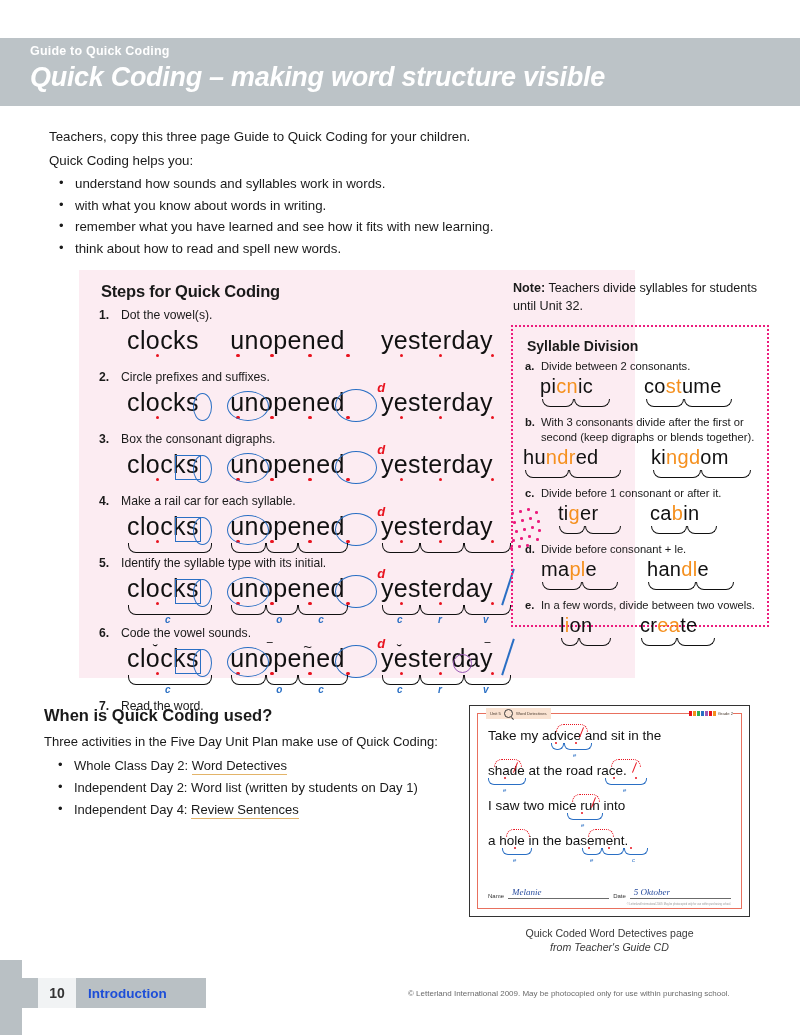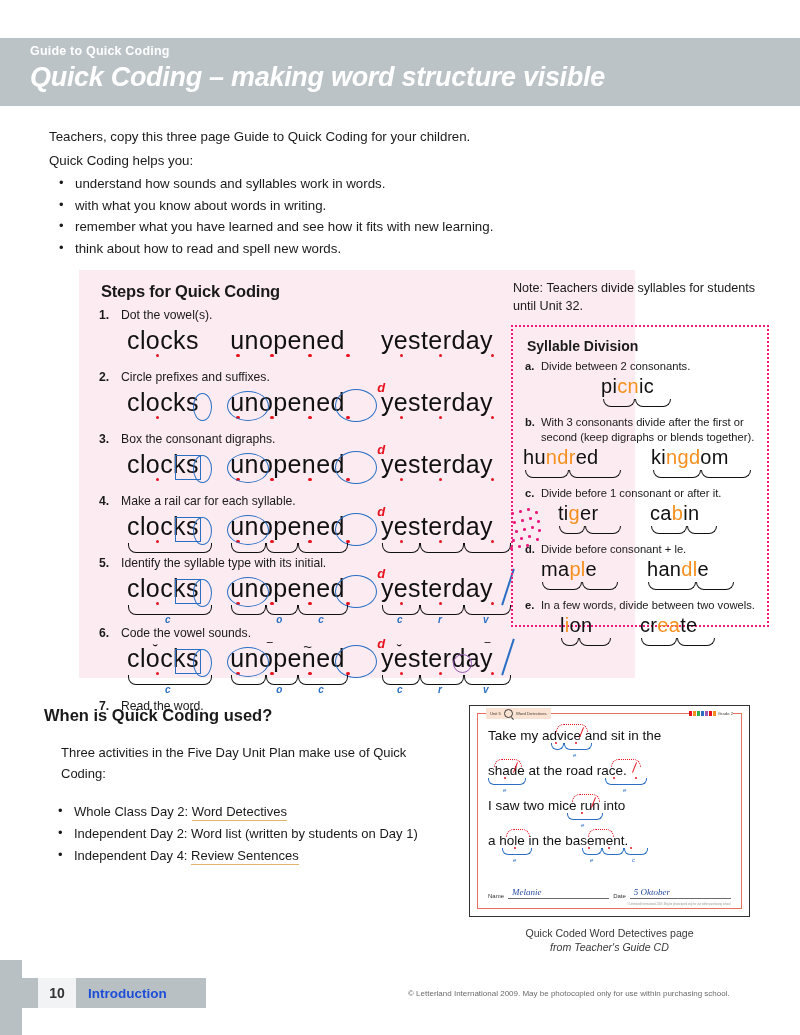--- a/index.html
+++ b/index.html
@@ -65,36 +65,36 @@
   .dia{position:absolute;color:#111;font-size:15px;line-height:10px;}
   
   .pinkdots{position:absolute;}
   .pinkdots i{position:absolute;width:2.6px;height:2.6px;border-radius:50%;background:#ec1c7d;}
   
   .pcirc{position:absolute;border:1.6px solid #9b59b6;border-radius:50%;}
   
   .swoosh{position:absolute;width:2px;background:#2a6fc4;transform:rotate(18deg);}
   
   .note{font-size:12.6px;line-height:17.5px;margin:0 0 10px 2px;}
-  .note b{font-weight:normal;}
+  .note b{font-weight:bold;}
   .sdbox{
     border:2.2px dotted #ec1c7d;padding:9px 10px 10px 10px;box-sizing:border-box;
     width:258px;height:302px;position:relative;
   }
   .sdtitle{font-size:14px;font-weight:bold;margin:2px 0 5px 4px;}
   .sditem{font-size:11.2px;line-height:15px;padding-left:18px;position:relative;margin-top:2px;}
   .sditem .ltr{position:absolute;left:2px;top:0;font-weight:bold;}
   .sdwords{display:flex;justify-content:center;gap:26px;height:38px;position:relative;margin-top:1px;}
   .sdw{position:relative;height:38px;}
   .sdword{position:absolute;left:0;top:0;font-size:20px;line-height:23px;white-space:nowrap;color:#111;letter-spacing:.3px;}
   .or{color:#f5901e;}
   
   .when{position:absolute;left:44px;top:706px;width:420px;}
   .h2b{font-size:16.5px;font-weight:bold;margin:0 0 6px 0;}
-  .when p{margin:17px;font-size:13px;line-height:21px;}
+  .when p{margin:0;font-size:13px;line-height:21px;}
   .when ul{list-style:none;margin:3px 0 0 0;padding:0;}
   .when li{position:relative;padding-left:30px;font-size:13px;line-height:22px;}
   .when li .bullet{position:absolute;left:14px;top:-1px;}
   .ul-orange{border-bottom:1.5px solid #e3b469;padding-bottom:1px;}
   
   .sheetwrap{position:absolute;left:469px;top:705px;width:281px;}
   .sheet{
     border:1.6px solid #333;background:#fff;height:212px;position:relative;
     box-sizing:border-box;padding:7px;
   }
@@ -429,20 +429,25 @@
       <div class="sditem">
         <span class="ltr">a.</span>
         <span>Divide between 2 consonants.</span>
       </div>
       <div class="sdwords">
         <div class="sdw" style="width:78px;">
           <span class="sdword"><span>pi</span><span class="or">cn</span><span>ic</span></span>
           <span class="rail" style="left:2px;top:24px;width:30px;height:7px;"></span>
           <span class="rail" style="left:34px;top:24px;width:34px;height:7px;"></span>
         </div>
+        <div class="sdw" style="width:96px;">
+          <span class="sdword"><span>co</span><span class="or">st</span><span>ume</span></span>
+          <span class="rail" style="left:2px;top:24px;width:36px;height:7px;"></span>
+          <span class="rail" style="left:40px;top:24px;width:46px;height:7px;"></span>
+        </div>
       </div>
 
       <div class="sditem">
         <span class="ltr">b.</span>
         <span>With 3 consonants divide after the first or second (keep digraphs or blends together).</span>
       </div>
       <div class="sdwords">
         <div class="sdw" style="width:104px;">
           <span class="sdword"><span>hu</span><span class="or">ndr</span><span>ed</span></span>
           <span class="rail" style="left:2px;top:24px;width:42px;height:7px;"></span>

